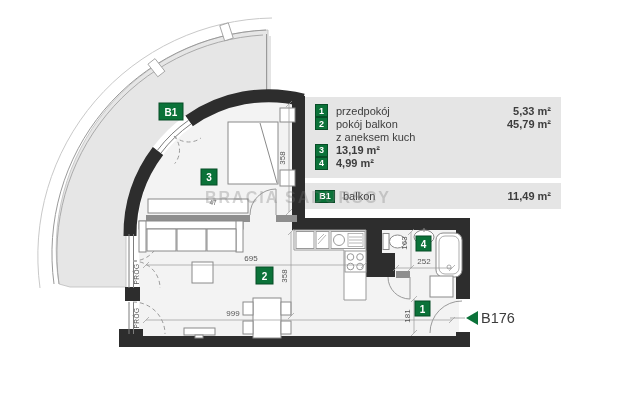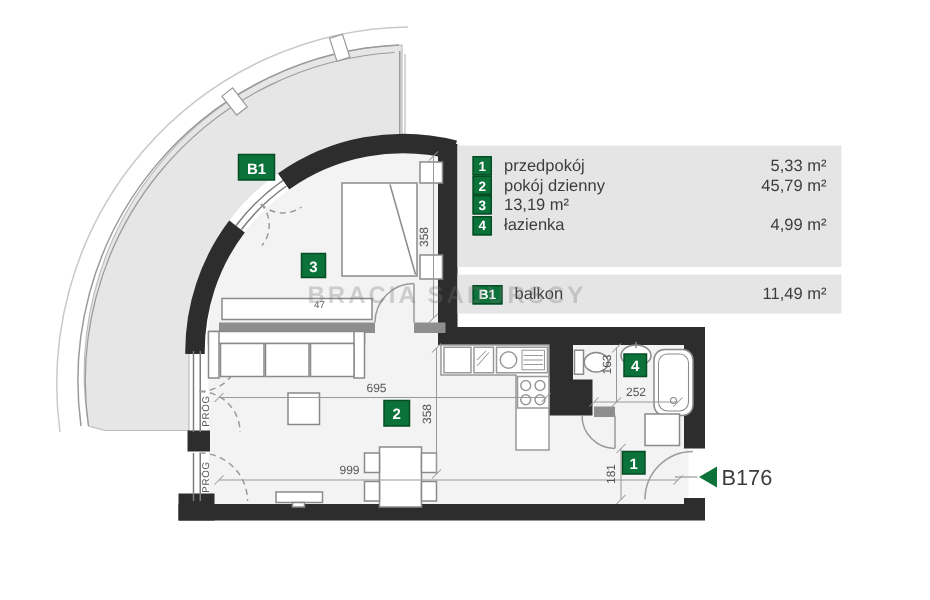--- a/index.html
+++ b/index.html
@@ -13,21 +13,21 @@
   #legend-balcony{top:183px;height:26px;padding:0 10px;box-sizing:border-box;
                   display:flex;align-items:center;}
   .lg-row{display:flex;align-items:center;height:13.2px;}
   .lg-badge{width:13px;height:13px;background:#0b7239;border:1px solid #06euro4d26;
             border:1px solid #064d26;color:#fff;font-weight:bold;font-size:9px;
             display:flex;align-items:center;justify-content:center;
             margin-right:8px;flex:0 0 auto;box-sizing:border-box;}
   .lg-badge:empty{background:transparent;border-color:transparent;}
   .lg-badge.wide{width:20px;}
   .lg-name{flex:1 1 auto;white-space:nowrap;}
-  .lg-area{flex:0 0 auto;text-align:center;white-space:nowrap;}
+  .lg-area{flex:0 0 auto;text-align:center;white-space:nowrap;font-weight:bold;}
   
   #watermark{position:absolute;left:205px;top:189px;font-size:16px;font-weight:bold;
              letter-spacing:2px;color:rgba(115,115,115,0.30);z-index:10;
              white-space:nowrap;pointer-events:none;text-align:right;}
   
   text{font-family:"Liberation Sans",sans-serif;}
   .dim{font-size:8px;fill:#555;}
   .dim-sm{font-size:6.5px;fill:#666;}
   .prog{font-size:6.5px;fill:#555;letter-spacing:.5px;}
   .badge-txt{fill:#fff;font-weight:bold;font-size:10px;text-anchor:middle;}
@@ -248,30 +248,34 @@
 </svg>
 
 <div id="legend-main" class="legend-box">
   <div class="lg-row">
     <span class="lg-badge">1</span>
     <span class="lg-name">przedpokój</span>
     <span class="lg-area">5,33 m²</span>
   </div>
   <div class="lg-row">
     <span class="lg-badge">2</span>
-    <span class="lg-name">pokój dzienny</span>
+    <span class="lg-name">pokój balkon</span>
     <span class="lg-area">45,79 m²</span>
+  </div>
+  <div class="lg-row">
+    <span class="lg-badge"></span>
+    <span class="lg-name">z aneksem kuch</span>
+    <span class="lg-area"></span>
   </div>
   <div class="lg-row">
     <span class="lg-badge">3</span>
     <span class="lg-area">13,19 m²</span>
   </div>
   <div class="lg-row">
     <span class="lg-badge">4</span>
-    <span class="lg-name">łazienka</span>
     <span class="lg-area">4,99 m²</span>
   </div>
 </div>
 
 <div id="legend-balcony" class="legend-box">
   <div class="lg-row" style="width:100%">
     <span class="lg-badge wide">B1</span>
     <span class="lg-name">balkon</span>
     <span class="lg-area">11,49 m²</span>
   </div>

